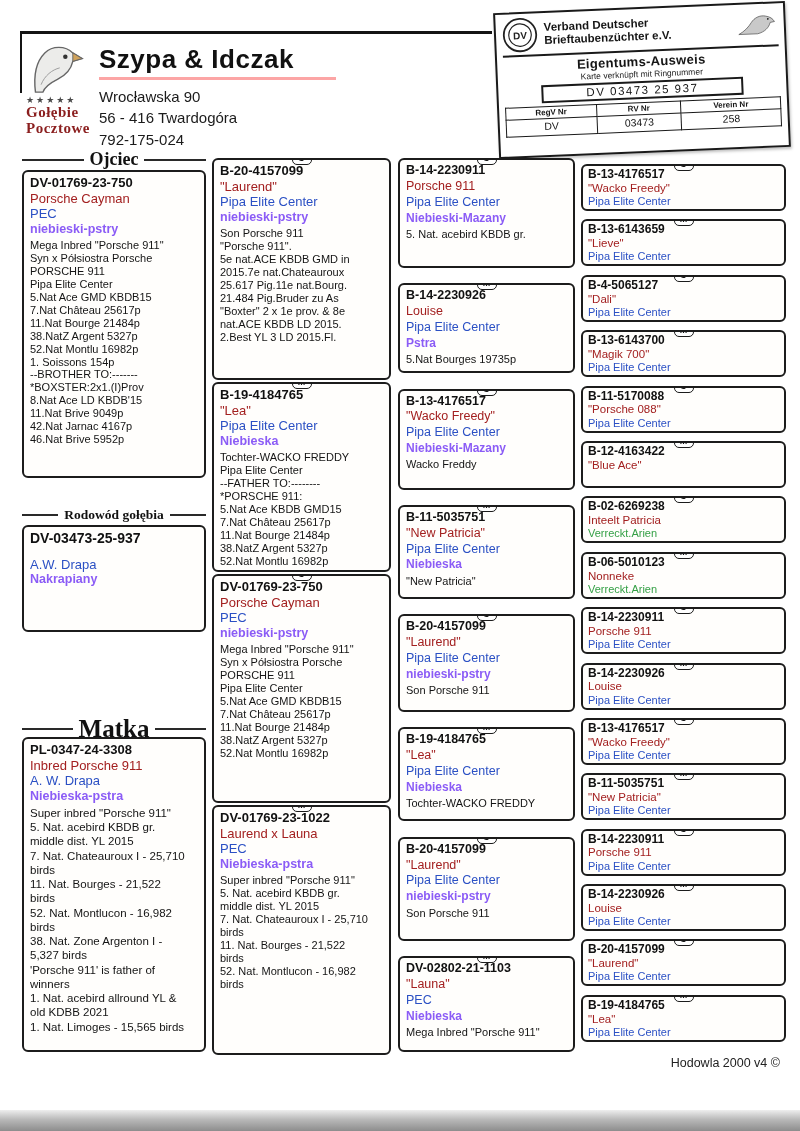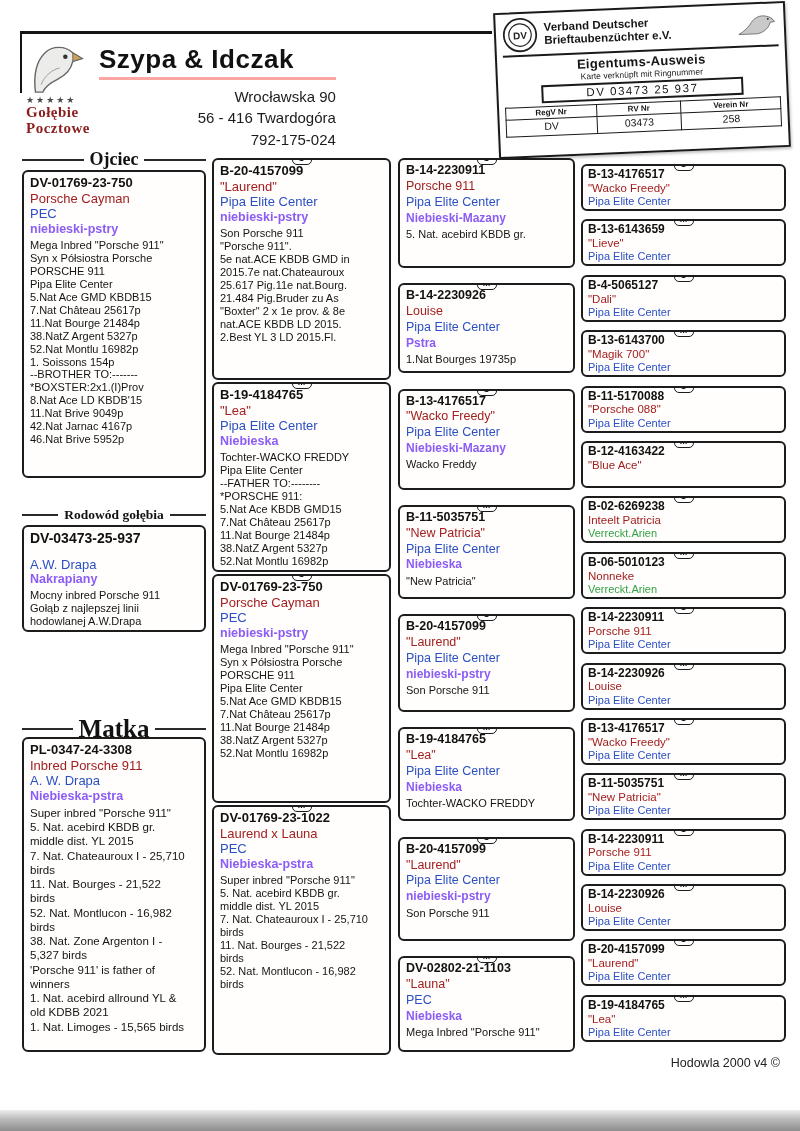--- a/index.html
+++ b/index.html
@@ -13,21 +13,21 @@
   .topline-v { position:absolute; left:20px; top:31px; width:2px; height:62px; background:#141414; }
 
   .logo-block { position:absolute; left:26px; top:38px; width:76px; text-align:left; }
   .logo-block svg { display:block; }
   .stars { font-size:9px; letter-spacing:2px; color:#4a4a4a; margin-top:1px; white-space:nowrap; }
   .club  { font-family:"Liberation Serif", serif; font-weight:bold; color:#8b1f1f; font-size:15px; line-height:1.05; letter-spacing:0.5px; }
 
   .breeder-block { position:absolute; left:99px; top:44px; }
   .breeder-name { font-size:26px; font-weight:bold; color:#111; border-bottom:3px solid #fca5a5; display:inline-block; padding:0 42px 2px 0; letter-spacing:0.5px; }
   .addr { font-size:15px; color:#1b1b1b; line-height:1.35; margin-top:7px; }
-  .addr div { margin-bottom:1px;text-align:right; }
+  .addr div { margin-bottom:1px; }
 
   
   .stamp { position:absolute; left:496px; top:7px; width:292px; height:146px; background:#fff; border:2.5px solid #1a1a1a; transform:rotate(-2.4deg); padding:3px 6px 4px 6px; box-shadow:1px 2px 3px rgba(0,0,0,0.25); }
   .stamp-top { display:flex; align-items:center; gap:6px; border-bottom:2px solid #1a1a1a; padding-bottom:2px; }
   .org { font-size:11.5px; font-weight:bold; line-height:1.15; }
   .stamp-pigeon { margin-left:auto; }
   .stamp-title { text-align:center; font-weight:bold; font-size:13px; margin-top:2px; letter-spacing:0.3px; }
   .stamp-sub { text-align:center; font-size:8.5px; color:#222; }
   .ringbox { width:202px; margin:2px auto 3px auto; border:2px solid #1a1a1a; text-align:center; font-size:11.5px; letter-spacing:1.5px; padding:1px 0; }
   .stamp-table { width:100%; border-collapse:collapse; }
@@ -184,23 +184,20 @@
 46.Nat Brive 5952p</div>
   </div>
 
   <div class="genlbl" id="lbl-subject">
       <span>Rodowód gołębia</span>
     </div>
   <div class="pbox" id="box-subject">
     <div class="ring">DV-03473-25-937</div>
     <div class="loft">A.W. Drapa</div>
     <div class="colr">Nakrapiany</div>
-    <div class="notes">Mocny inbred Porsche 911
-Gołąb z najlepszej linii
-hodowlanej A.W.Drapa</div>
   </div>
 
   <div class="genlbl" id="lbl-mother">
       <span>Matka</span>
     </div>
   <div class="pbox" id="box-mother">
     <div class="ring">PL-0347-24-3308</div>
     <div class="name">Inbred Porsche 911</div>
     <div class="loft">A. W. Drapa</div>
     <div class="colr">Niebieska-pstra</div>
@@ -297,21 +294,21 @@
       <div class="loft">Pipa Elite Center</div>
       <div class="colr">Niebieski-Mazany</div>
       <div class="notes">5. Nat. acebird KBDB gr.</div>
     </div>
     <div class="pbox g3">
       <div class="g-tab">M</div>
       <div class="ring">B-14-2230926</div>
       <div class="name">Louise</div>
       <div class="loft">Pipa Elite Center</div>
       <div class="colr">Pstra</div>
-      <div class="notes">1.Nat Bourges 19735p</div>
+      <div class="notes">5.Nat Bourges 19735p</div>
     </div>
     <div class="pbox g3">
       <div class="g-tab">O</div>
       <div class="ring">B-13-4176517</div>
       <div class="name">"Wacko Freedy"</div>
       <div class="loft">Pipa Elite Center</div>
       <div class="colr">Niebieski-Mazany</div>
       <div class="notes">Wacko Freddy</div>
     </div>
     <div class="pbox g3">

